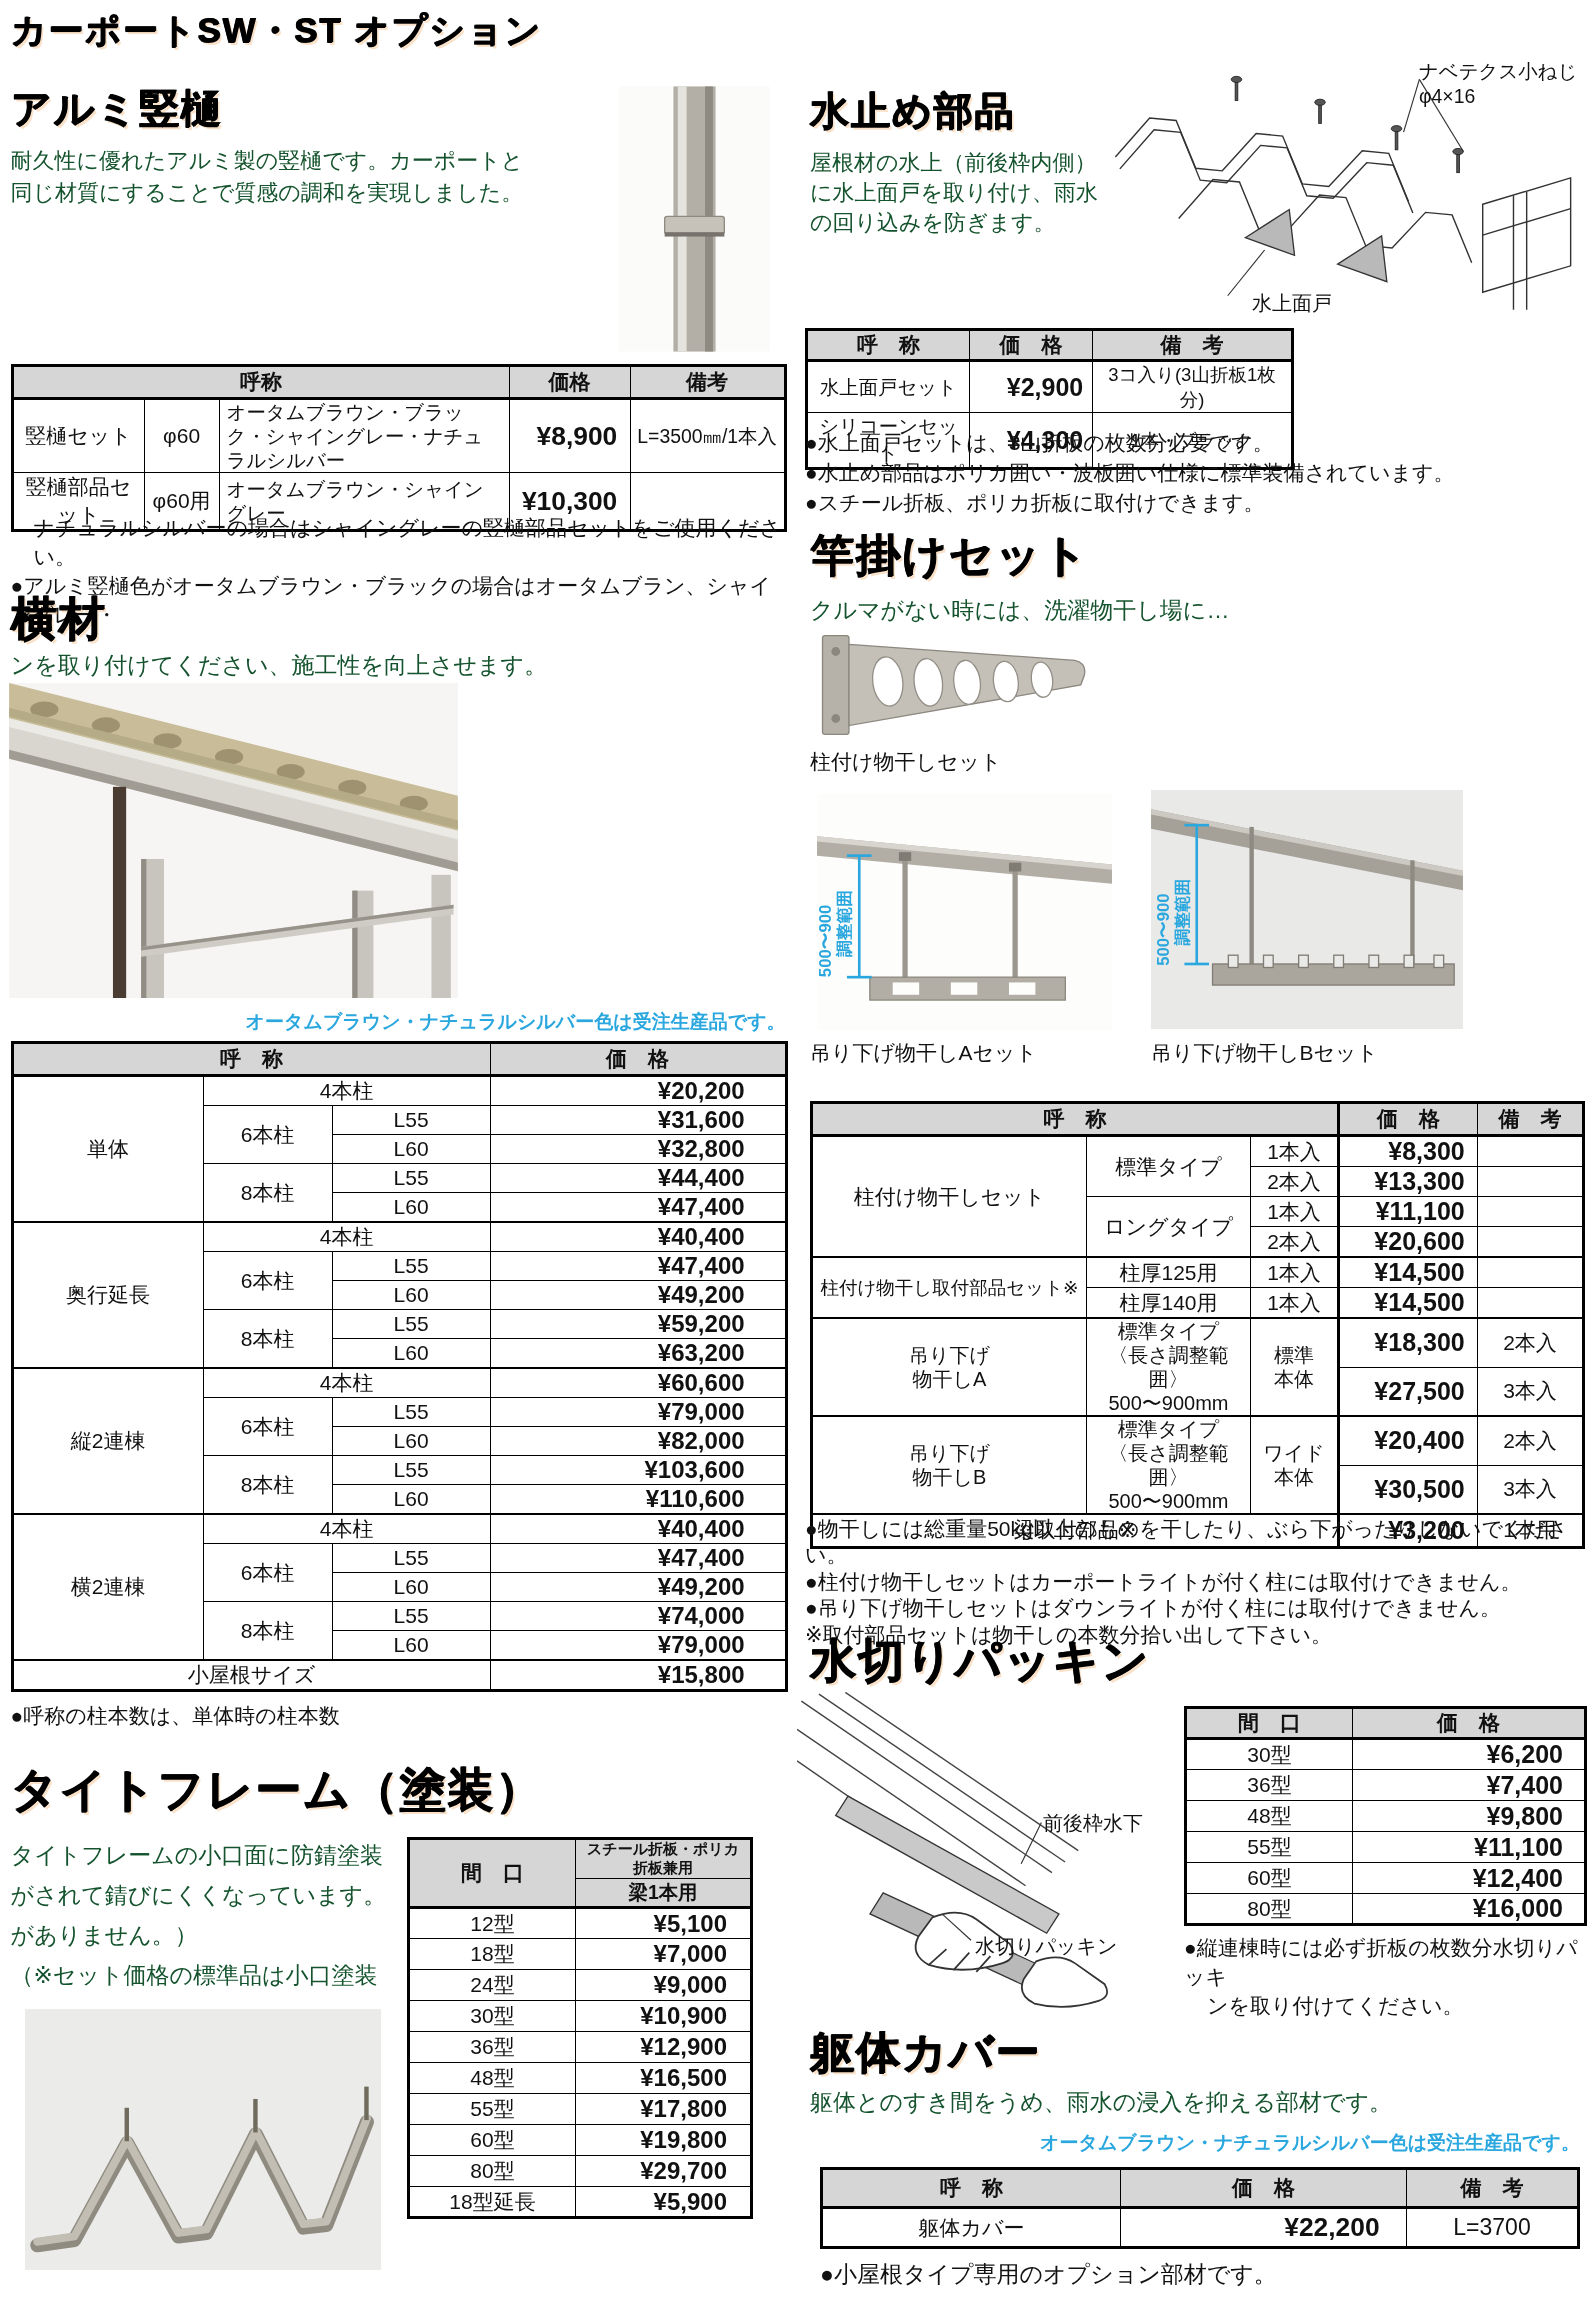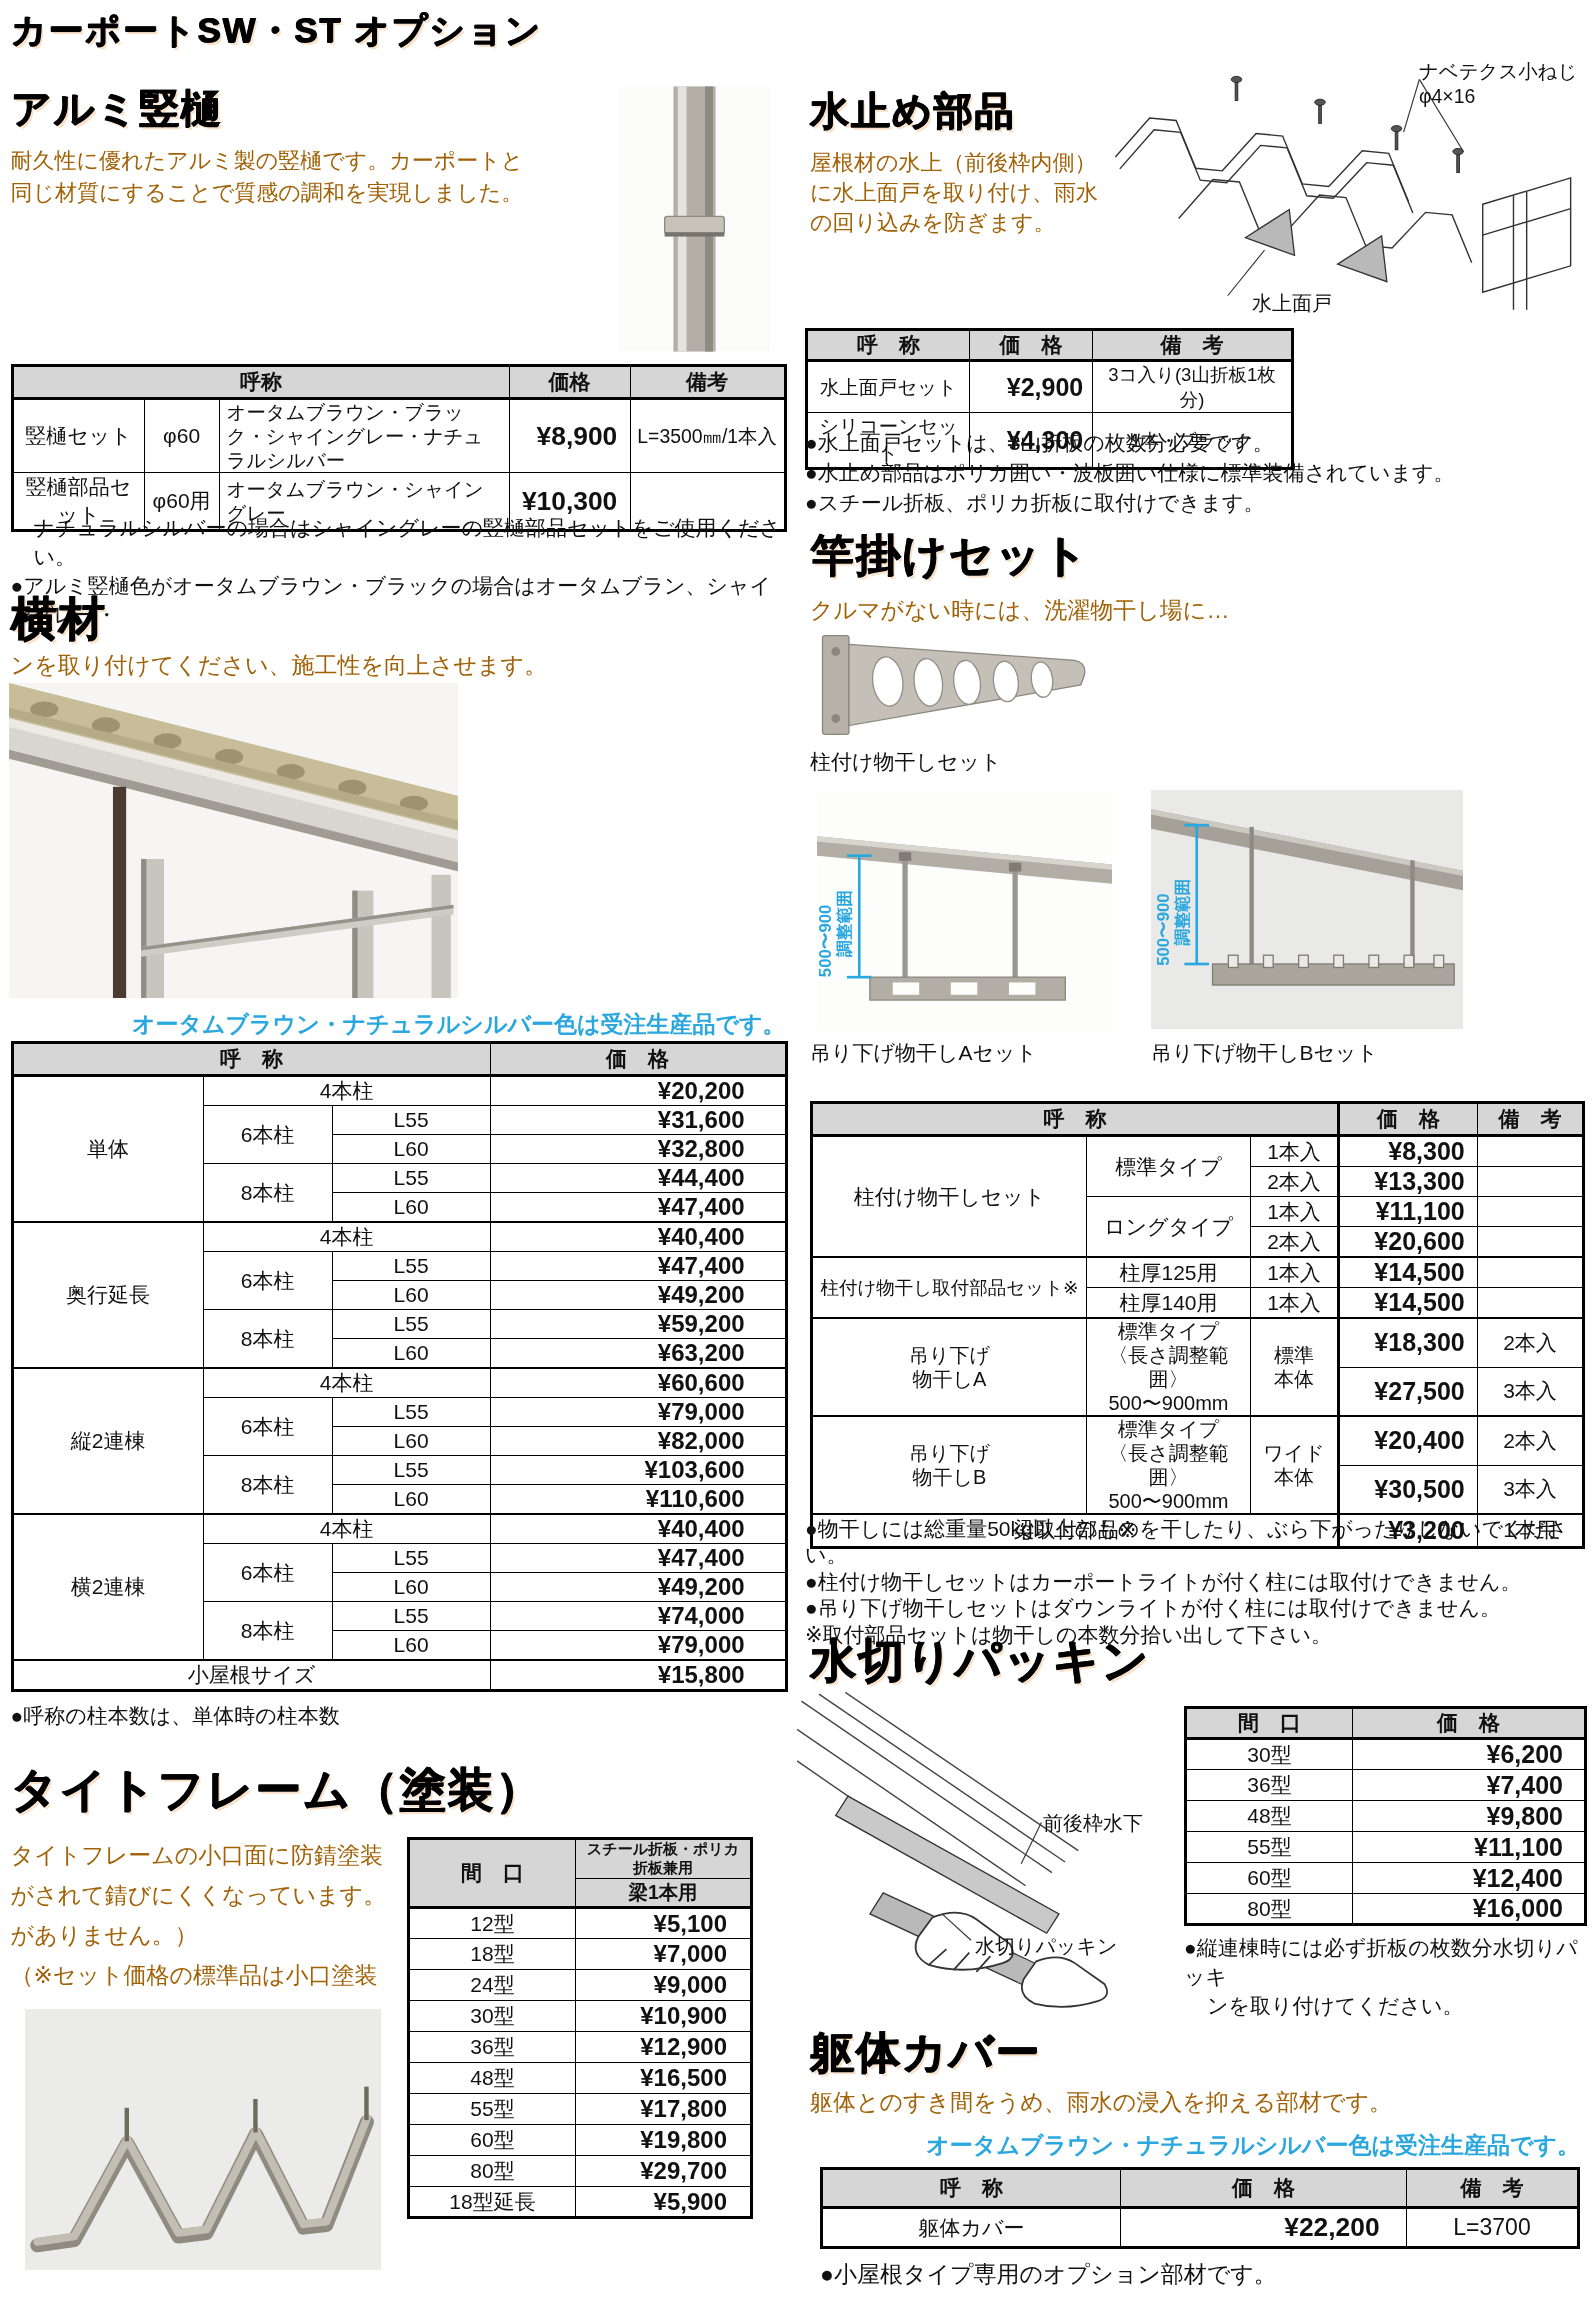--- a/index.html
+++ b/index.html
@@ -3,24 +3,24 @@
 <meta charset="utf-8">
 <style>
   * { box-sizing: border-box; margin: 0; padding: 0; }
   html,body { background:#fff; }
   .page { position:relative; width:1593px; height:2307px; background:#fff;
           font-family:"Liberation Sans","DejaVu Sans",sans-serif; color:#111; overflow:hidden; }
   .abs { position:absolute; }
   
   .hd { font-weight:bold; color:#000; letter-spacing:1.8px;
         text-shadow:1.1px 0 #000, 0 1.1px #000, 2.6px 2.6px 0 rgba(235,150,60,.28); }
-  .t  { font-size:22px; line-height:32px; color:#a16207; }
+  .t  { font-size:22px; line-height:32px; color:#14532d; }
   .nt { font-size:21px; line-height:29px; color:#111; }
   .ind { padding-left:23px; }
-  .blue { color:#2aa7de; font-weight:bold; font-size:23px; }
+  .blue { color:#2aa7de; font-weight:bold; font-size:19px; }
   
   table.ct { border-collapse:collapse; table-layout:fixed; border:3.5px solid #000; background:#fff; }
   .ct th { background:#d6d6d6; font-weight:bold; font-size:22px; }
   .ct th, .ct td { border:1.8px solid #000; text-align:center; vertical-align:middle;
                    font-size:21px; padding:0 3.5px; overflow:hidden; }
   .ct tr.bs td, .ct tr.bs th { border-top:3.5px solid #000; }
   .ct tr.gs td { border-top:2.6px solid #000; }
   .ct td.tl, .ct th.tl { border-left:3.5px solid #000; }
   .ct .pr { text-align:right; font-weight:bold; font-size:25px; }
   #tatetoi-table .pr { padding-right:12.3px; font-size:26.4px; }

